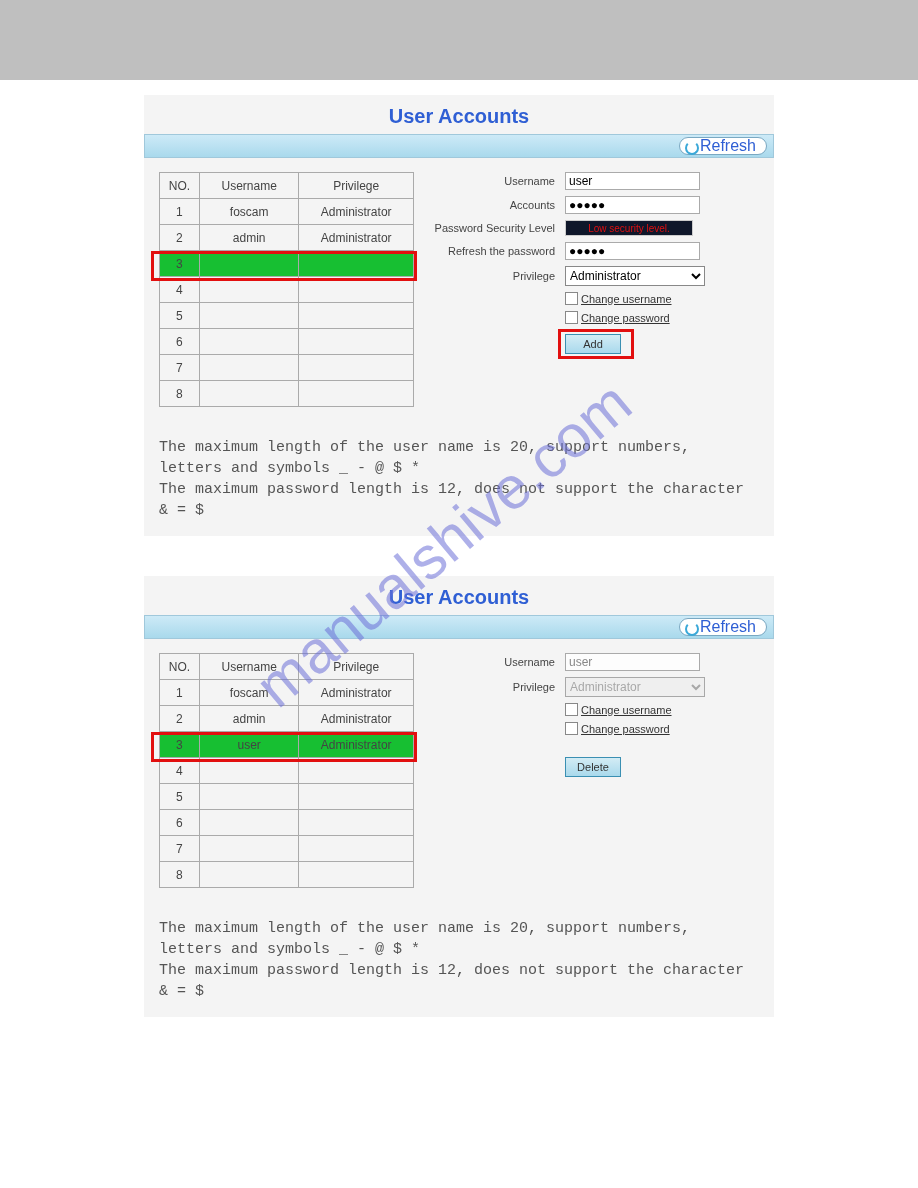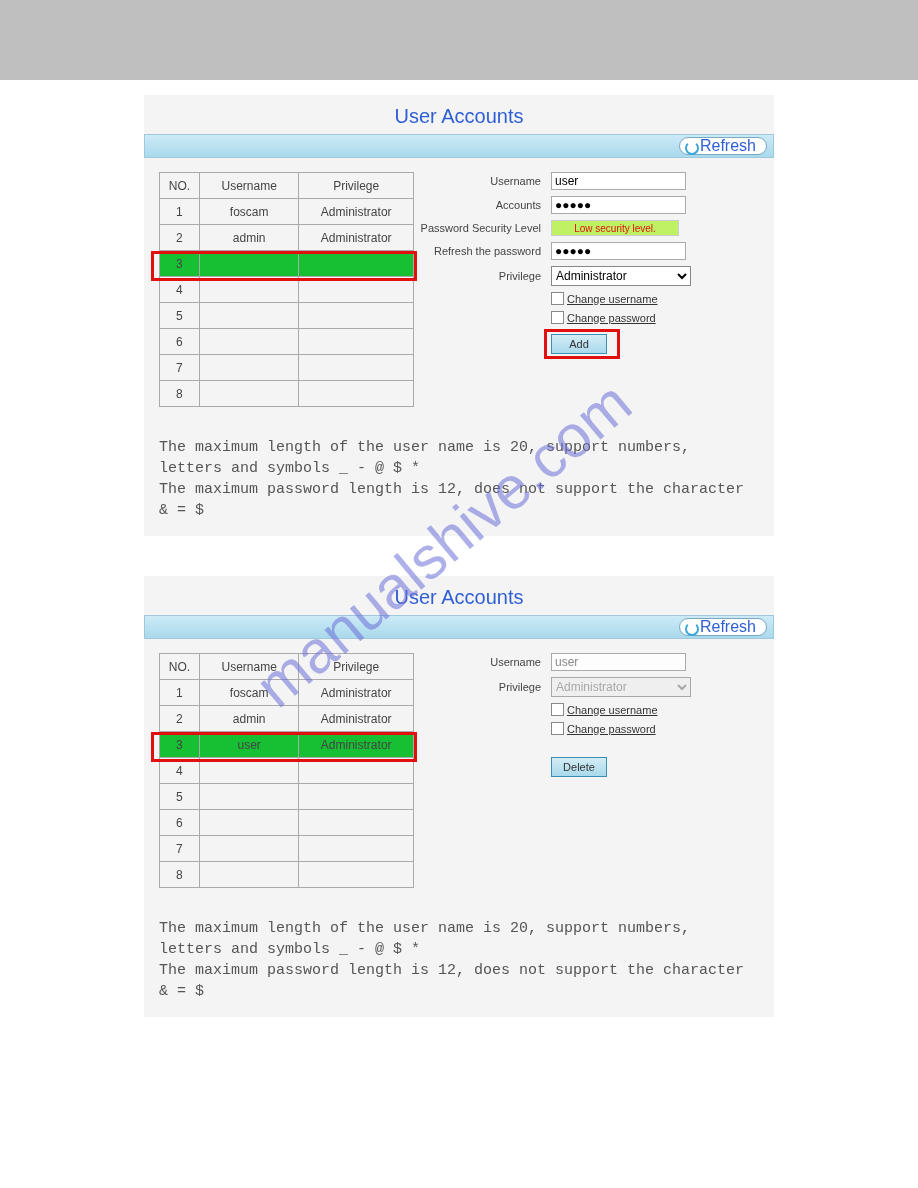--- a/index.html
+++ b/index.html
@@ -24,21 +24,21 @@
   .panel-wrap {
     position: relative;
     width: 630px;
     margin: 15px auto 40px auto;
     background: #f4f4f4;
     padding: 0 0 15px 0;
   }
   .panel-title {
     text-align: center;
     color: #2f5fd4;
-    font-weight: normal;
+    font-weight: bold;
     font-size: 20px;
     padding: 10px 0 6px 0;
   }
   .refresh-bar {
     background: linear-gradient(#cdeaf7, #a9d9ec);
     height: 24px;
     border: 1px solid #a0c8db;
     position: relative;
   }
   .refresh-btn {
@@ -61,21 +61,21 @@
     position: absolute;
     left: 5px; top: 3px;
     width: 10px; height: 10px;
     border: 2px solid #3aa8d8;
     border-top-color: transparent;
     border-radius: 50%;
   }
   .content-row {
     display: flex;
     padding: 14px 15px 0 15px;
-    gap: 2px;
+    gap: 16px;
   }
   .user-table {
     border-collapse: collapse;
     width: 255px;
   }
   .user-table th, .user-table td {
     border: 1px solid #aaa;
     height: 26px;
     text-align: center;
     font-size: 12px;
@@ -115,21 +115,21 @@
     border: 1px solid #aaa;
     font-size: 12px;
     padding: 1px 3px;
     background: #fff;
   }
   .readonly-input { background: #fdfdfd; color: #888; }
   .sec-level {
     display: inline-block;
     width: 128px;
     height: 16px;
-    background: #bef264;
+    background: #0f172a;
     border: 1px solid #ccc;
     color: #e01010;
     font-size: 10px;
     text-align: center;
     line-height: 15px;
   }
   .sel {
     width: 140px;
     height: 20px;
     border: 1px solid #888;

